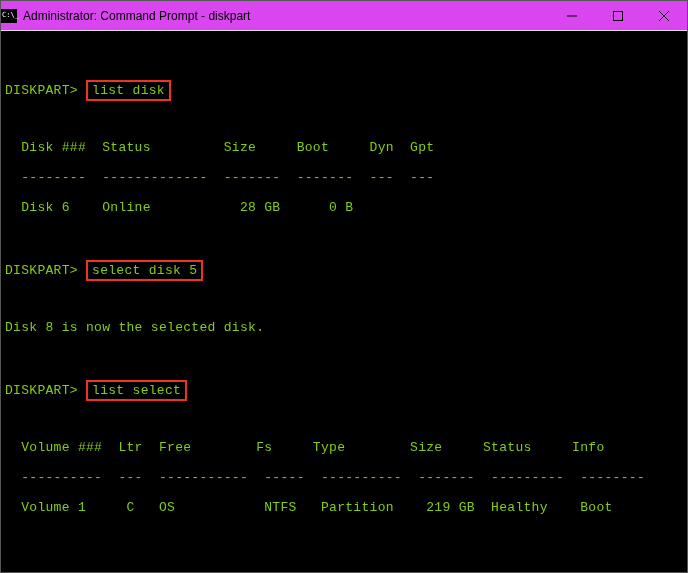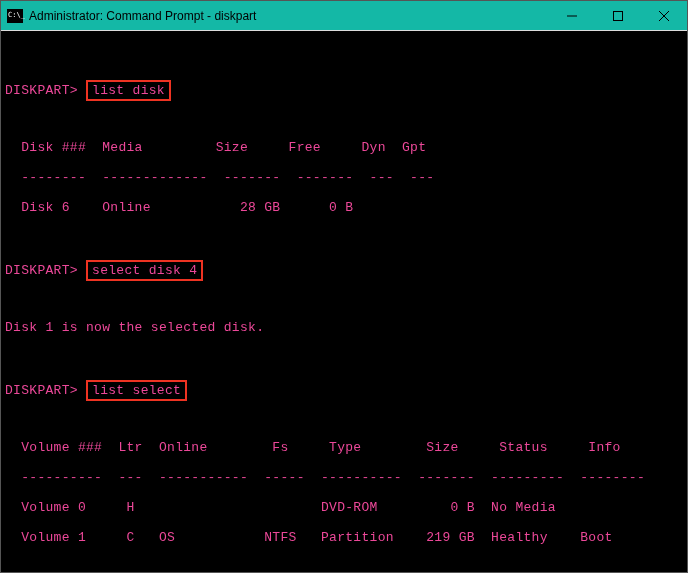--- a/index.html
+++ b/index.html
@@ -18,24 +18,23 @@
     .window {
       width: 688px;
       height: 573px;
       background: #000;
       border: 1px solid #555;
       display: flex;
       flex-direction: column;
     }
     .titlebar {
       height: 30px;
-      background: #14b8a6;
+      background: #d946ef;
       display: flex;
       align-items: center;
-      padding-left: 6px;
       border-bottom: 1px solid #ddd;
     }
     .titlebar-icon {
       width: 16px;
       height: 14px;
       background: #000;
       margin-right: 6px;
       position: relative;
     }
     .titlebar-icon::before {
@@ -68,21 +67,21 @@
       color: #000;
       cursor: pointer;
     }
     .tb-btn svg {
       width: 10px;
       height: 10px;
     }
     .terminal {
       flex: 1;
       background: #000;
-      color: #ec4899;
+      color: #84cc16;
       padding: 4px 8px 4px 4px;
       white-space: pre;
       overflow: hidden;
       line-height: 15px;
       letter-spacing: 0.3px;
     }
     .line {
       display: block;
       height: 15px;
     }
@@ -117,33 +116,32 @@
             <line x1="10" y1="0" x2="0" y2="10" stroke="#000" stroke-width="1"></line>
           </svg>
       </div>
     </div>
   </div>
 
   <div class="terminal">
 <span class="line"></span>
 <span class="line"><span>DISKPART&gt;</span> <span class="highlighted">list disk</span></span>
 <span class="line"></span>
-<span class="line">  Disk ###  Media         Size     Free     Dyn  Gpt</span>
+<span class="line">  Disk ###  Status         Size     Boot     Dyn  Gpt</span>
 <span class="line">  --------  -------------  -------  -------  ---  ---</span>
 <span class="line">  Disk 6    Online           28 GB      0 B</span>
 <span class="line"></span>
-<span class="line"><span>DISKPART&gt;</span> <span class="highlighted">select disk 4</span></span>
+<span class="line"><span>DISKPART&gt;</span> <span class="highlighted">select disk 5</span></span>
 <span class="line"></span>
-<span class="line">Disk 1 is now the selected disk.</span>
+<span class="line">Disk 8 is now the selected disk.</span>
 <span class="line"></span>
 <span class="line"><span>DISKPART&gt;</span> <span class="highlighted">list select</span></span>
 <span class="line"></span>
-<span class="line">  Volume ###  Ltr  Online        Fs     Type        Size     Status     Info</span>
+<span class="line">  Volume ###  Ltr  Free        Fs     Type        Size     Status     Info</span>
 <span class="line">  ----------  ---  -----------  -----  ----------  -------  ---------  --------</span>
-<span class="line">  Volume 0     H                       DVD-ROM         0 B  No Media</span>
 <span class="line">  Volume 1     C   OS           NTFS   Partition    219 GB  Healthy    Boot</span>
 
 
 
 
 
 
 
 
 

